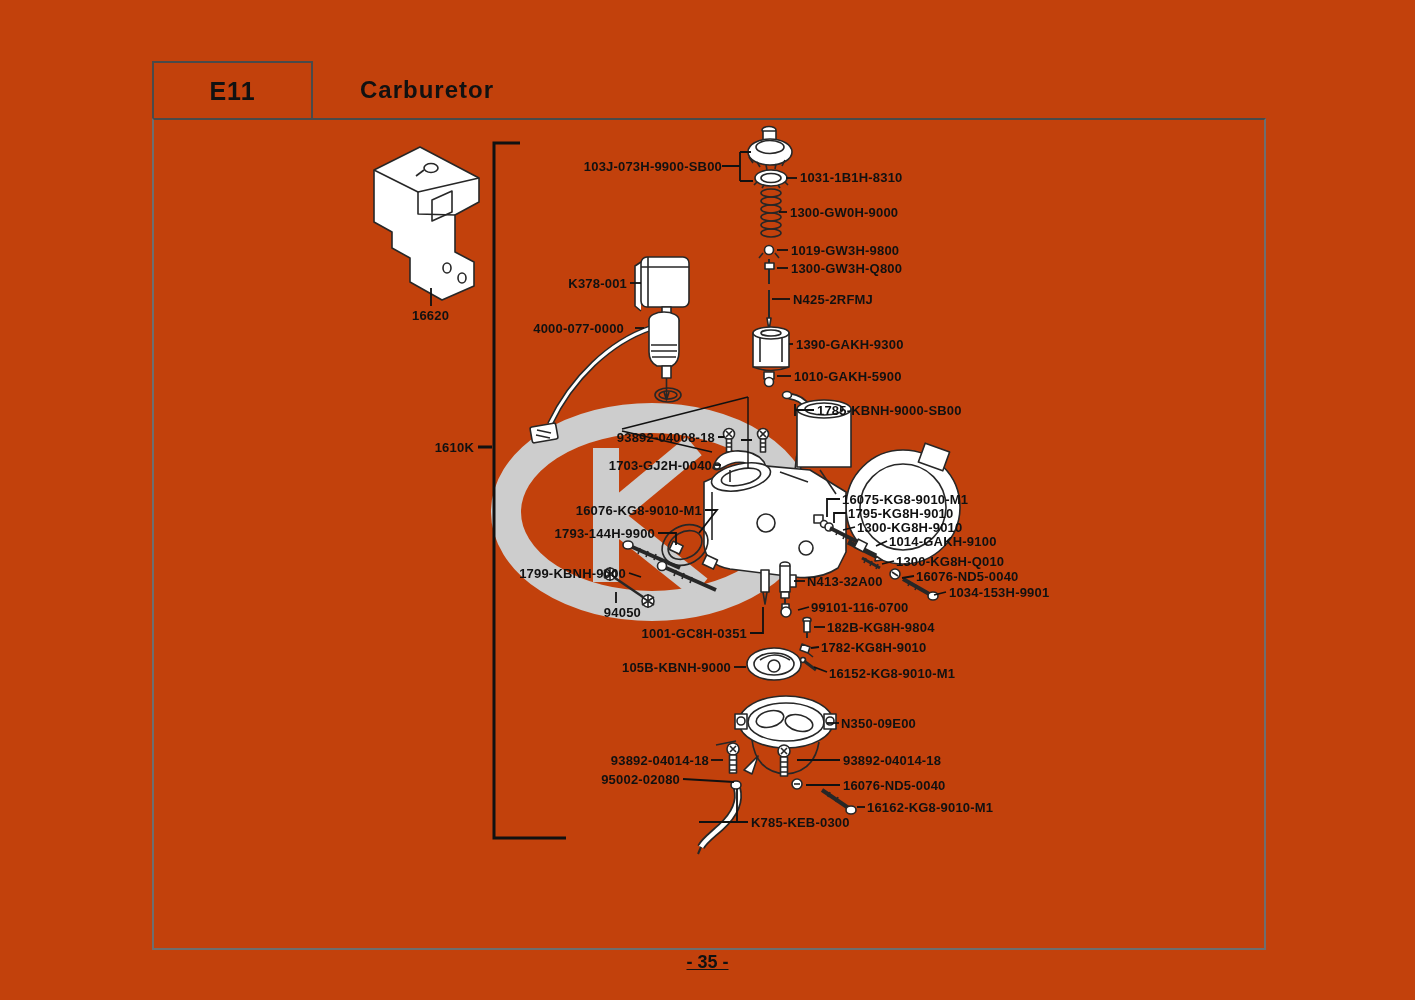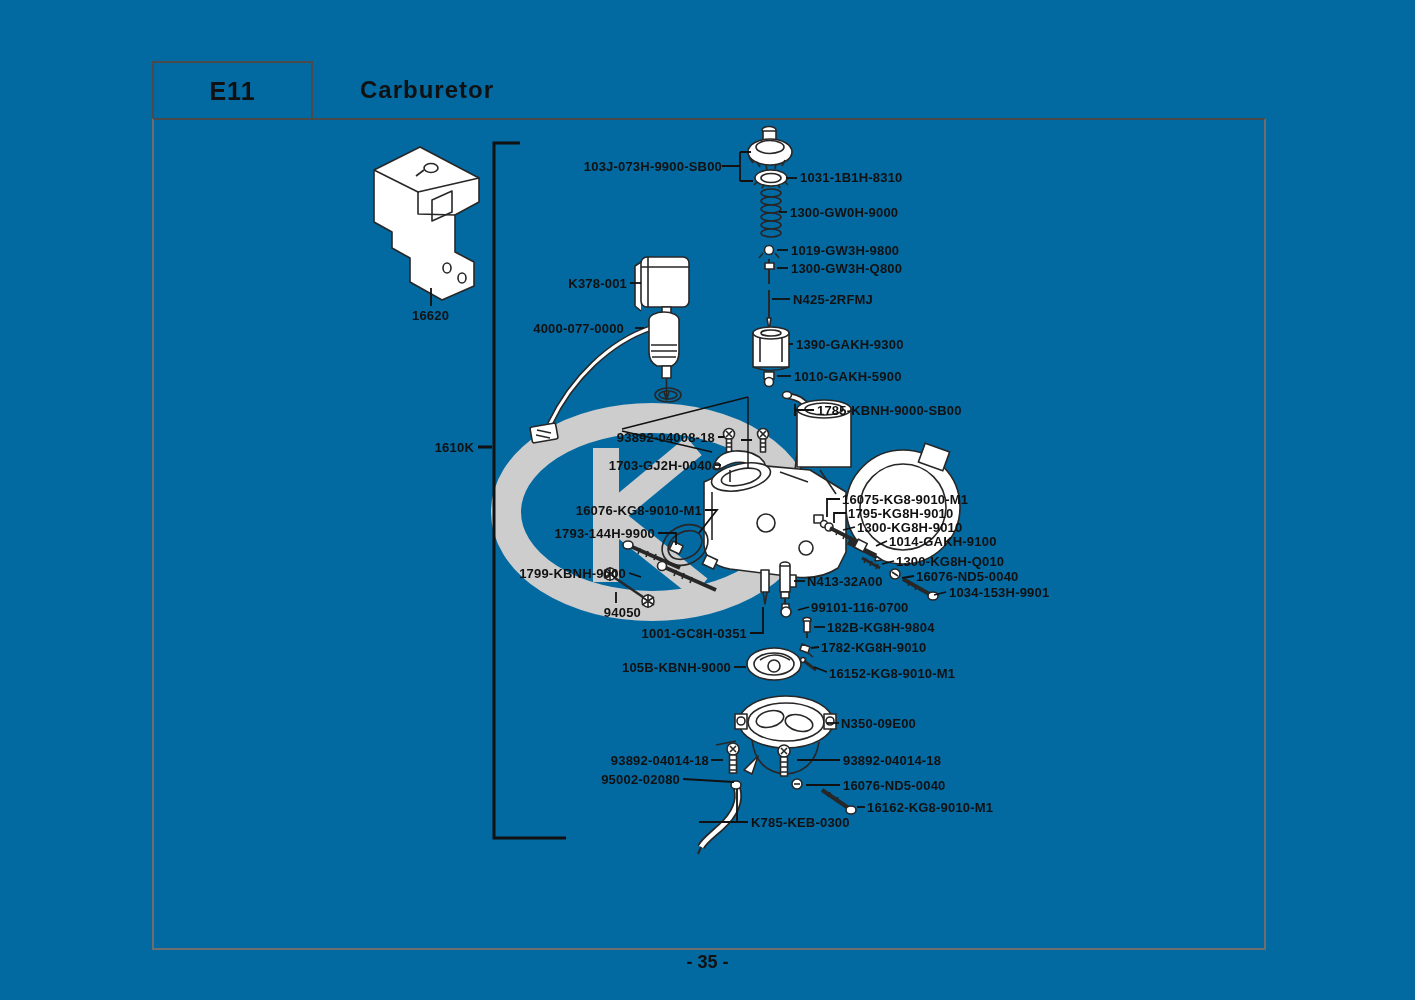--- a/index.html
+++ b/index.html
@@ -1,25 +1,25 @@
 <!DOCTYPE html>
 <html><head>
 <meta charset="utf-8">
 <style>
   html,body{margin:0;padding:0;background:#fff;}
-  .page{position:relative;width:1415px;height:1000px;background:#0369a1;overflow:hidden;
+  .page{position:relative;width:1415px;height:1000px;background:#c2410c;overflow:hidden;
         font-family:"Liberation Sans",sans-serif;color:#111;}
   .content-box{position:absolute;left:152px;top:118px;width:1110px;height:828px;
         border:2px solid #6e6e6e;border-top:2px solid #4a4a4a;background:transparent;}
   .code-box{position:absolute;left:152px;top:61px;width:157px;height:57px;
         border:2px solid #4a4a4a;border-bottom:none;display:flex;align-items:center;justify-content:center;
         font-size:25px;font-weight:bold;letter-spacing:1px;}
   .doc-title{position:absolute;left:360px;top:76px;font-size:24px;font-weight:bold;letter-spacing:1px;}
   .page-num{position:absolute;left:0;top:952px;width:1415px;text-align:center;
-        font-size:18px;font-weight:bold;}
+        font-size:18px;font-weight:bold;text-decoration:underline;}
   .wm-text{position:absolute;left:514px;top:596px;font-size:63px;font-weight:bold;
         color:#c9c9c9;letter-spacing:14px;z-index:1;}
   svg.diagram{position:absolute;left:0;top:0;z-index:2;}
   .plbl{position:absolute;font-size:13px;font-weight:bold;white-space:nowrap;z-index:3;letter-spacing:0.2px;}
   .r{transform:translateX(-100%);}
 </style>
 </head>
 <body>
 
 <div class="page">

